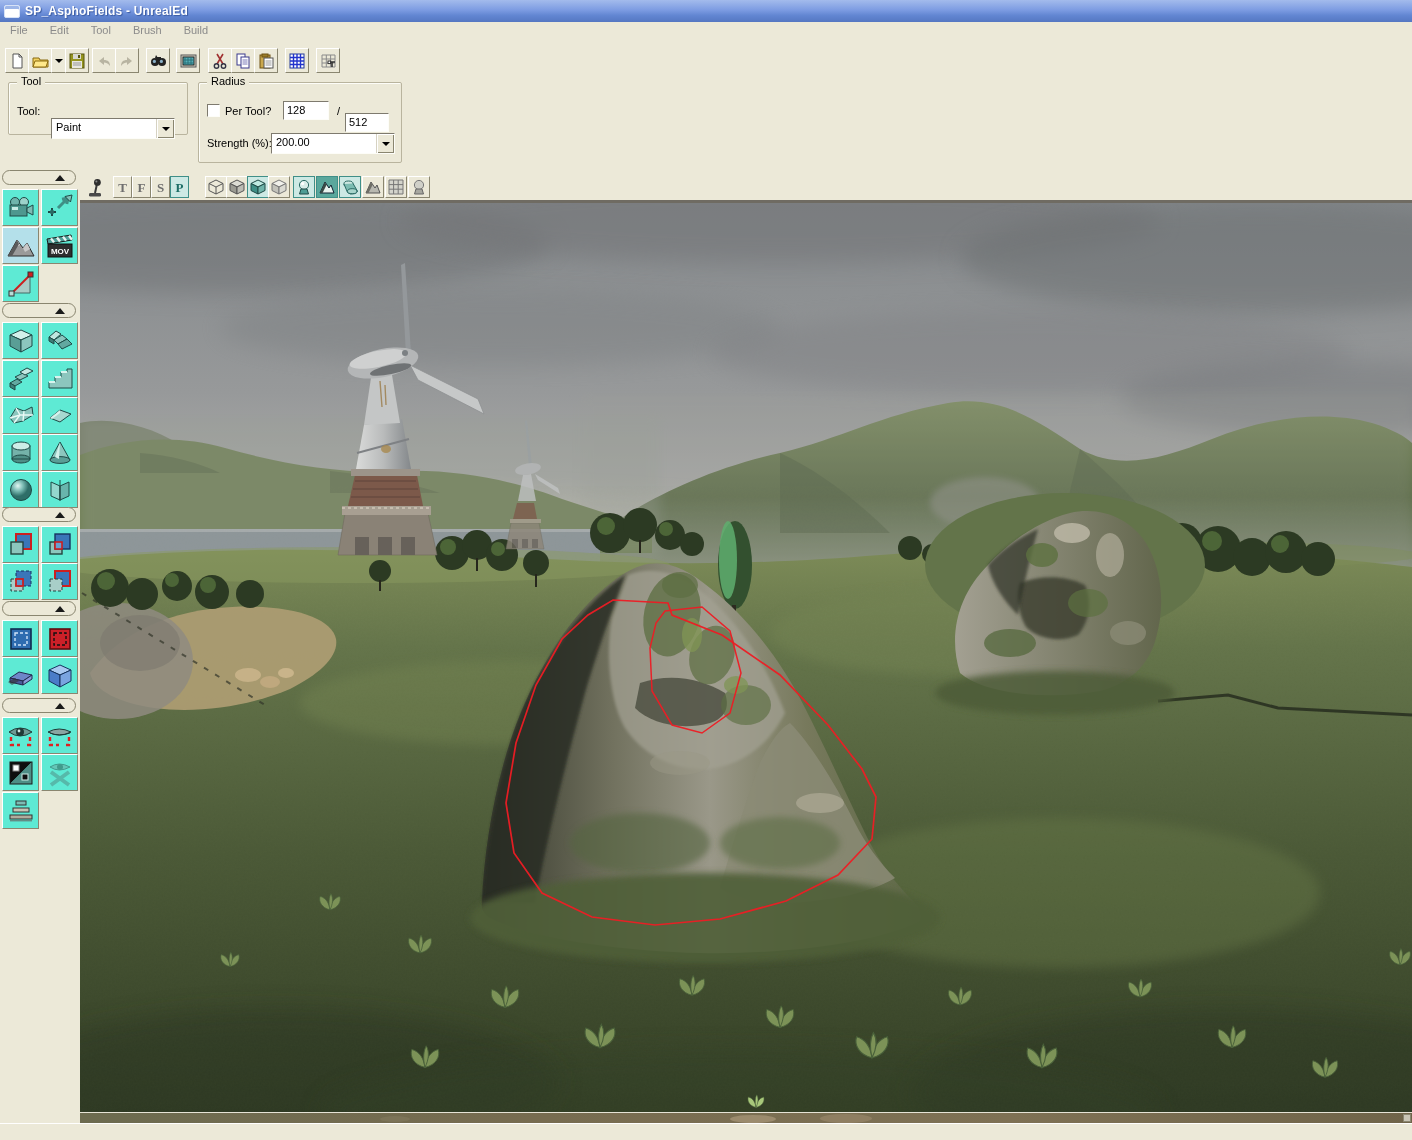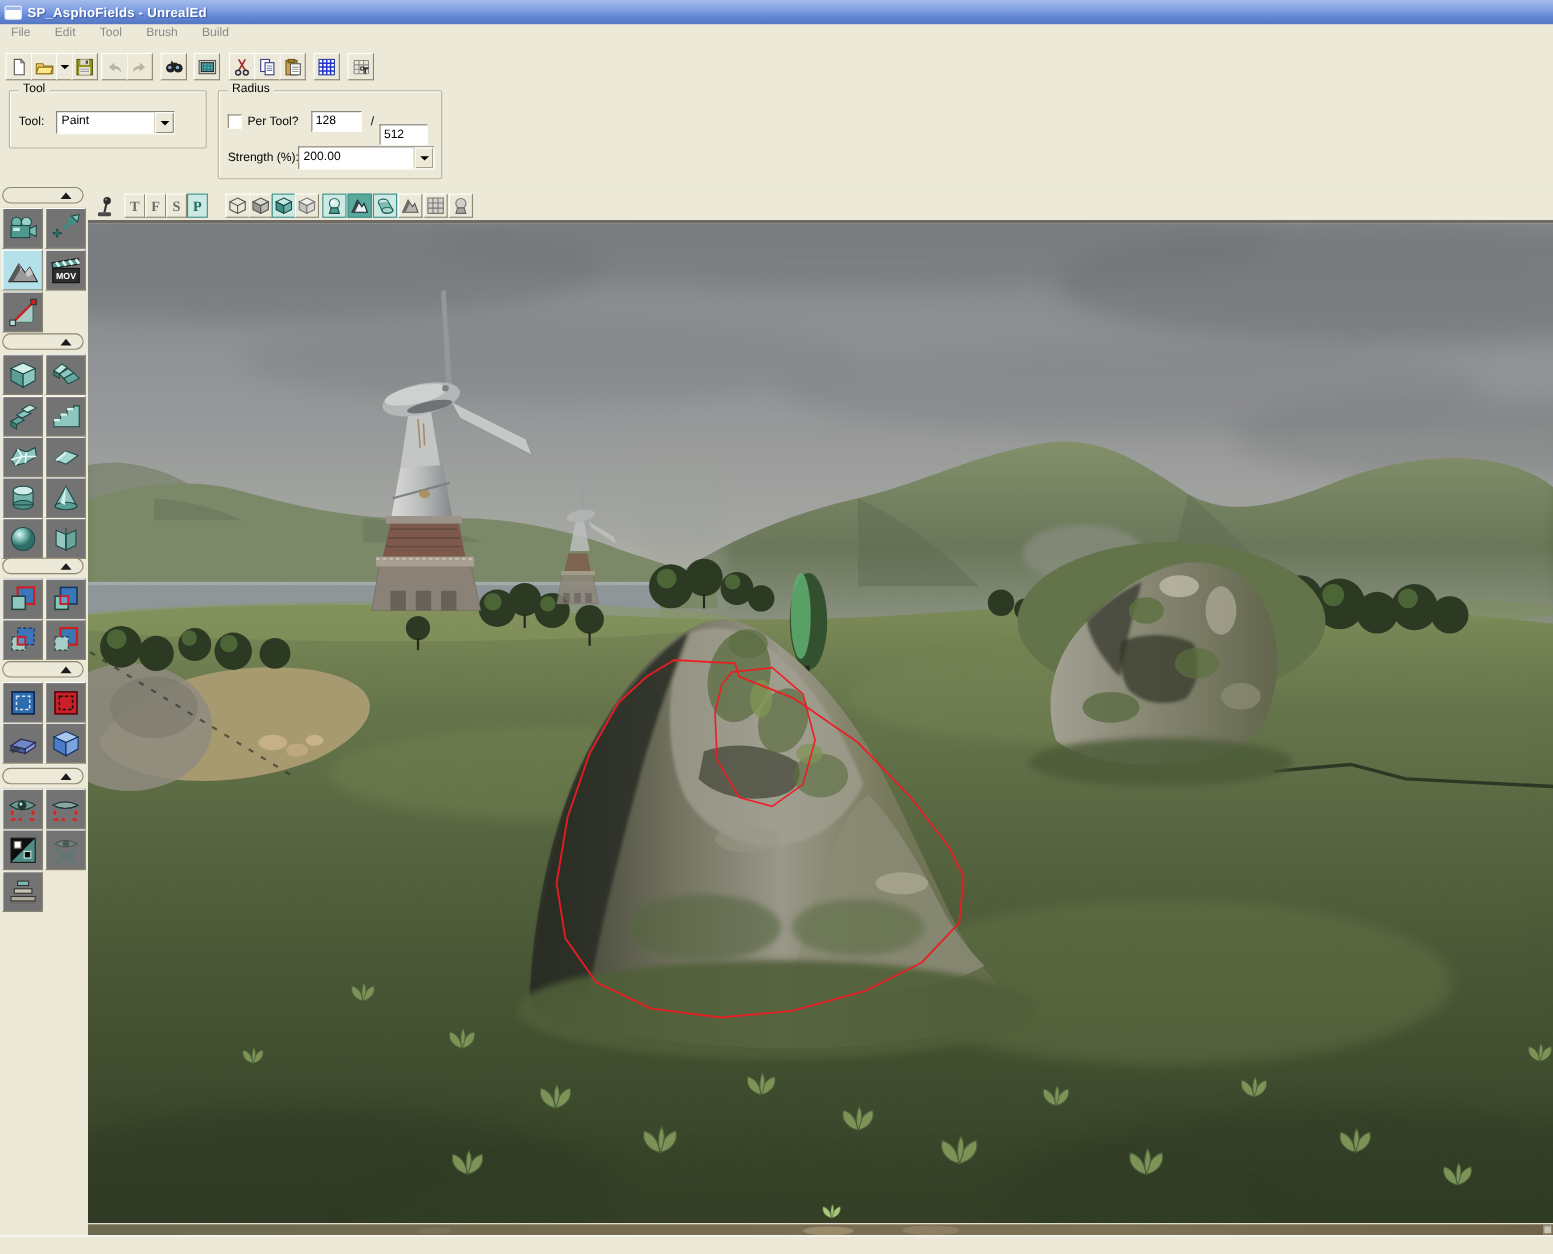--- a/index.html
+++ b/index.html
@@ -35,21 +35,21 @@
   .combo .combo-text{flex:1;padding:2px 3px 0 4px;overflow:hidden;white-space:nowrap;}
   .combo .drop{width:17px;background:#ece9d8;border-left:1px solid #d6d2c2;display:flex;align-items:center;justify-content:center;
     box-shadow:inset 1px 1px 0 #fff,inset -1px -1px 0 #8a8670;}
   .tri-down{width:0;height:0;border-left:4px solid transparent;border-right:4px solid transparent;border-top:4px solid #000;}
   .checkbox{position:absolute;width:13px;height:13px;}
 
   
   .tool-header{position:absolute;left:2px;width:74px;height:15px;background:#ece9d8;border:1px solid #8a8670;border-radius:8px;
     box-sizing:border-box;display:flex;align-items:center;justify-content:flex-end;padding-right:10px;}
   .tri-up{width:0;height:0;border-left:5px solid transparent;border-right:5px solid transparent;border-bottom:6px solid #1a1a1a;}
-  .xbtn{position:absolute;width:37px;height:37px;background:#737373;border:1px solid;border-color:#fff #8a8670 #8a8670 #fff;
+  .xbtn{position:absolute;width:37px;height:37px;background:#5eead4;border:1px solid;border-color:#fff #8a8670 #8a8670 #fff;
     box-sizing:border-box;display:flex;align-items:center;justify-content:center;}
   .xbtn.sel{background:#b4e0ea;}
   .xbtn svg{display:block;}
 
   
   #vp-toolbar{position:absolute;left:80px;top:168px;width:1332px;height:33px;background:#ece9d8;}
   .vbtn{position:absolute;top:8px;width:22px;height:22px;background:#ece9d8;border:1px solid;border-color:#fff #8a8670 #8a8670 #fff;
     box-sizing:border-box;display:flex;align-items:center;justify-content:center;}
   .vbtn.active{border:1px solid #3f8f88;background:#cde9e4;}
   .vbtn.active.filled{background:#5aa79c;}
@@ -173,21 +173,21 @@
           <path d="M2 2 h13 M2 6 h13 M2 10 h13 M2 14 h13 M2 2 v12 M6.3 2 v12 M10.6 2 v12 M15 2 v12" stroke="#8a8a8a" stroke-width="1" fill="none"></path>
           <path d="M9 9 h6 M12 9 v5" stroke="#333" stroke-width="1.6"></path>
           <rect x="8" y="8" width="2.6" height="2.6" fill="#fff" stroke="#333"></rect>
         </svg>
     </div>
   </div>
 
   <div class="gb" style="left:8px;top:82px;width:178px;height:51px">
     <span class="gb-legend">Tool</span>
     <span class="lbl" style="left:8px;top:22px">Tool:</span>
-    <div class="combo sunken" style="left:42px;top:18px;width:108px;height:21px">
+    <div class="combo sunken" style="left:42px;top:35px;width:124px;height:21px">
       <span class="combo-text">Paint</span>
       <span class="drop">
           <span class="tri-down"></span>
         </span>
     </div>
   </div>
 
   <div class="gb" style="left:198px;top:82px;width:202px;height:79px">
     <span class="gb-legend">Radius</span>
     <span class="checkbox sunken" style="left:8px;top:21px"></span>

